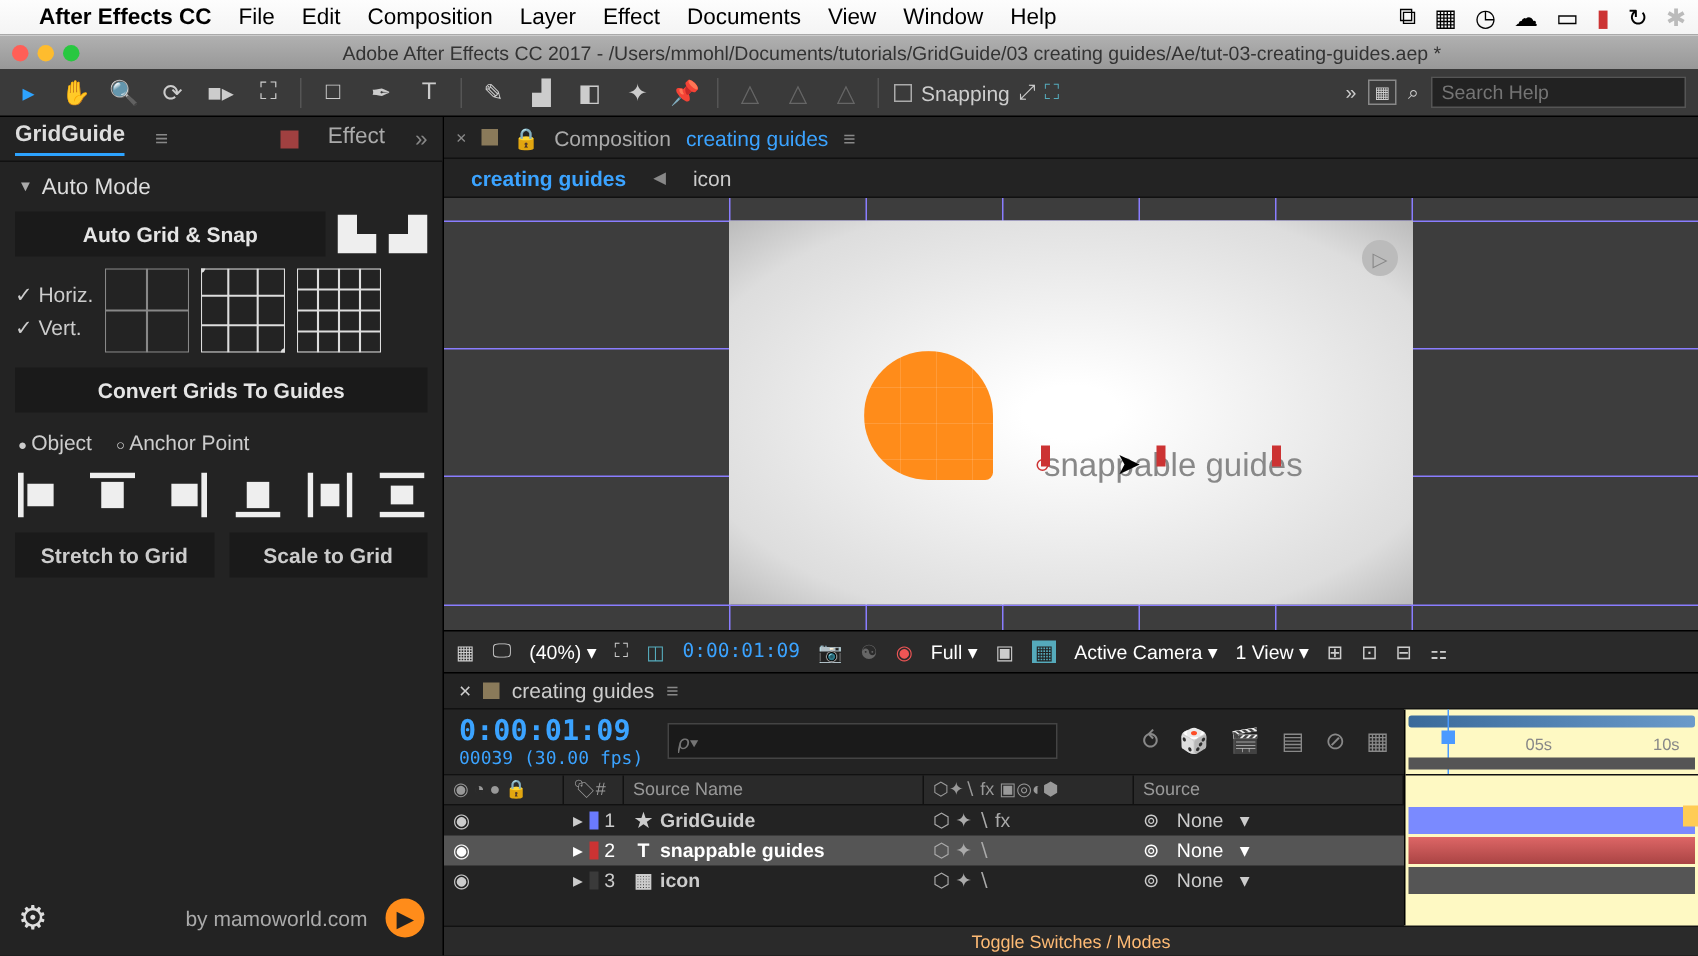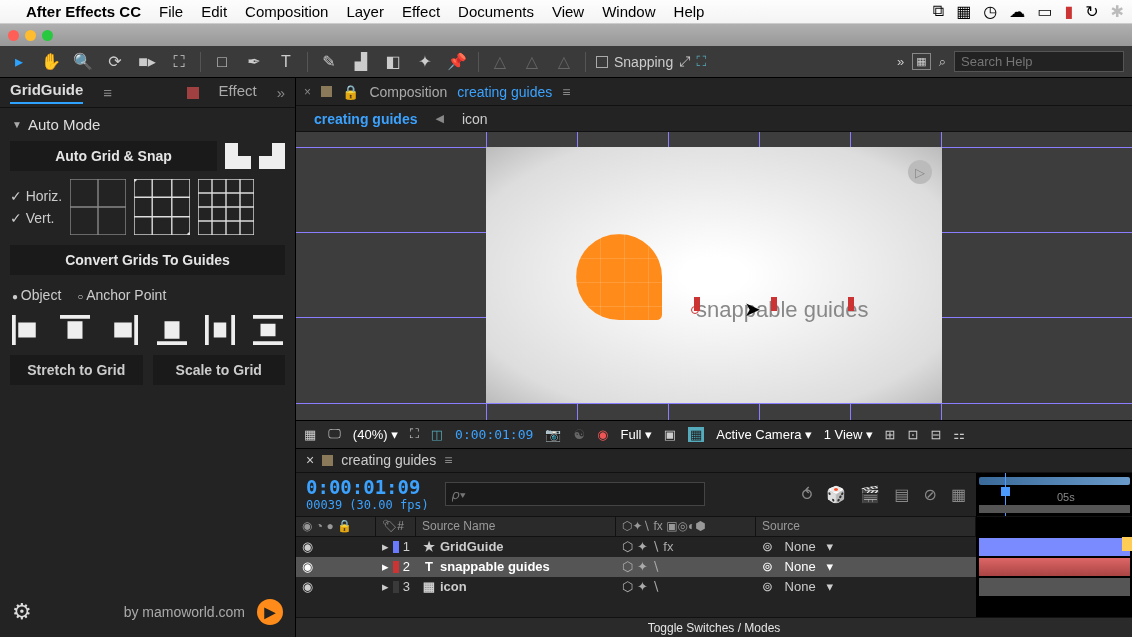--- a/index.html
+++ b/index.html
@@ -75,32 +75,32 @@
 .tl-time { color: #3ba3ff; font-size: 19px; font-weight: 700; font-family: monospace; }
 .tl-sub { color: #3ba3ff; font-size: 12px; font-family: monospace; }
 .tl-search { background: #1a1a1a; border: 1px solid #444; width: 260px; height: 24px; padding: 0 6px; color:#ccc; }
 .tl-icons { margin-left: auto; display: flex; gap: 14px; font-size: 16px; color: #888; }
 .tl-cols { height: 20px; display: flex; align-items: center; font-size: 12px; background: #2a2a2a; border-bottom:1px solid #111; }
 .tl-c { padding: 0 6px; border-right: 1px solid #111; height: 100%; display: flex; align-items: center; color: #999; }
 .tl-row { height: 20px; display: flex; align-items: center; font-size: 13px; }
 .tl-row.sel { background: #555; color: #fff; }
 .tl-cell { padding: 0 6px; height: 100%; display: flex; align-items: center; gap: 4px; }
 .col-sw { width: 12px; height: 12px; }
-.tracks { width: 156px; position: relative; background: #000000; border-left: 1px solid #000; }
+.tracks { width: 196px; position: relative; background: #fef9c3; border-left: 1px solid #000; }
 .tl-body { display: flex; flex: 1; }
 .tl-left { flex: 1; }
 .track-ruler { height: 44px; position: relative; border-bottom: 1px solid #111; }
 .ruler-bar { position: absolute; left: 2px; right: 2px; top: 4px; height: 8px; background: linear-gradient(90deg,#3a6a9a,#6a9aca); border-radius: 2px;}
 .ruler-lbl { position: absolute; top: 18px; font-size: 11px; color: #888; }
 .ruler-ph { position: absolute; top: 0; bottom: 0; width: 1px; background: #4a9aff; }
 .ruler-ph::before { content:""; position:absolute; top:14px; left:-4px; width:9px; height:9px; background:#4a9aff; }
 .workarea { position: absolute; left: 2px; right: 2px; top: 32px; height: 8px; background: #555; }
 .track-row { height: 20px; position: relative; }
 .clip { position: absolute; left: 2px; right: 2px; top: 1px; bottom: 1px; }
-.tl-foot { height: 20px; background: #2a2a2a; border-top: 1px solid #111; display:flex; align-items:center; justify-content:center; font-size:12px; color:#e5e5e5;}
+.tl-foot { height: 20px; background: #2a2a2a; border-top: 1px solid #111; display:flex; align-items:center; justify-content:center; font-size:12px; color:#fdba74;}
 </style>
 </head>
 <body>
 
 <div class="menubar">
   <span></span>
   <span class="app">After Effects CC</span>
   <span>File</span>
   <span>Edit</span>
   <span>Composition</span>
@@ -121,20 +121,21 @@
     <span style="color:#bbb">✱</span>
   </div>
 </div>
 
 <div class="titlebar">
   <div class="dots">
     <div class="dot" style="background:#ff5f57"></div>
     <div class="dot" style="background:#febc2e"></div>
     <div class="dot" style="background:#28c840"></div>
   </div>
+  <div class="title">Adobe After Effects CC 2017 - /Users/mmohl/Documents/tutorials/GridGuide/03 creating guides/Ae/tut-03-creating-guides.aep *</div>
 </div>
 
 <div class="toolbar">
   <span class="icon sel">▸</span>
   <span class="icon">✋</span>
   <span class="icon">🔍</span>
   <span class="icon">⟳</span>
   <span class="icon">■▸</span>
   <span class="icon">⛶</span>
   <div class="divider"></div>

